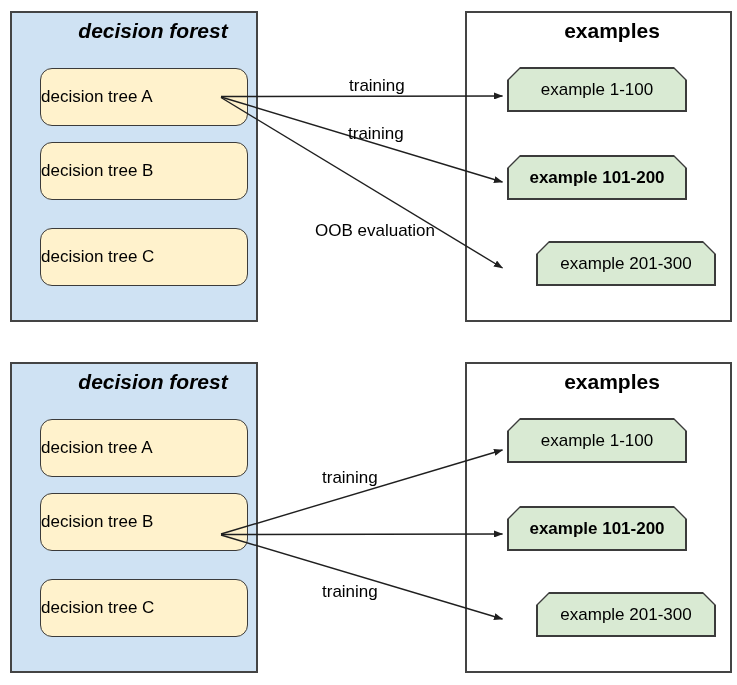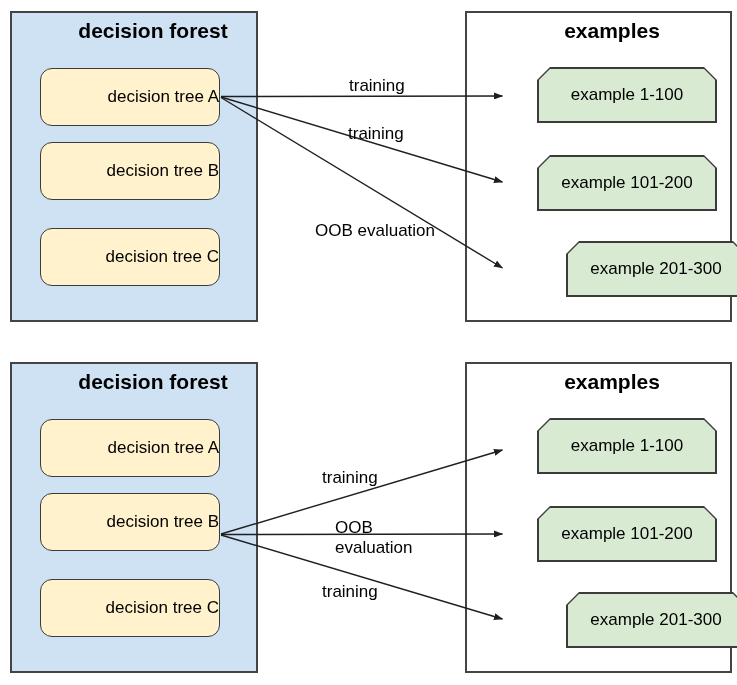--- a/index.html
+++ b/index.html
@@ -22,47 +22,47 @@
   }
   .examples-panel {
     position: absolute; left: 465px; top: 11px; width: 267px; height: 311px;
     background: var(--examples-fill, #ffffff);
     border: 2px solid var(--panel-border, #444444);
   }
   .panel-title {
     position: absolute; top: 19px; height: 24px; line-height: 24px;
     font-size: 21px; font-weight: bold; text-align: center;
   }
-  .forest-title { left: 10px; width: 286px; }
+  .forest-title { left: 10px; width: 286px; font-style: italic; }
   .examples-title { left: 465px; width: 294px; }
 
   .tree-node {
-    position: absolute; left: 40px; width: 180px; height: 58px;
+    position: absolute; left: 40px; width: 208px; height: 58px;
     background: var(--tree-fill, #fff2cc);
     border: 1.8px solid var(--tree-border, #3b3b3b);
     border-radius: 12px;
-    display: flex; align-items: center; justify-content: flex-end;
+    display: flex; align-items: center; justify-content: flex-start;
     font-size: 17px;
   }
   .tree-1 { top: 68px; } .tree-2 { top: 142px; } .tree-3 { top: 228px; }
 
   .example-node {
-    position: absolute; left: 537px; width: 180px; height: 56px;
+    position: absolute; left: 507px; width: 180px; height: 45px;
     background: var(--example-border, #3b3b3b);
     clip-path: polygon(0 13px, 13px 0, calc(100% - 13px) 0, 100% 13px, 100% 100%, 0 100%);
     padding-left: 40px;
   }
   .example-inner {
     position: absolute; inset: 1.7px;
     background: var(--example-fill, #d9ead3);
     clip-path: polygon(0 11.5px, 11.5px 0, calc(100% - 11.5px) 0, 100% 11.5px, 100% 100%, 0 100%);
     display: flex; align-items: center; justify-content: center;
     font-size: 17px;
   }
-  .ex-1 { top: 67px; } .ex-2 { top: 155px; } .ex-3 { top: 241px; margin-left: 29px; }
+  .ex-1 { top: 67px; } .ex-2 { top: 155px; font-weight: bold; } .ex-3 { top: 241px; margin-left: 29px; }
 
   .arrows-layer { position: absolute; left: 0; top: 0; width: 737px; height: 340px; pointer-events: none; }
   .arrows-layer line { stroke: var(--arrow, #1f1f1f); stroke-width: 1.4; }
   .arrowhead { fill: var(--arrow, #1f1f1f); }
 
   .arrow-label {
     position: absolute; font-size: 17px; line-height: 21px;
     white-space: pre-line;
   }
   .lbl-center { text-align: left; }
@@ -169,16 +169,14 @@
       <marker id="ah1" markerWidth="9" markerHeight="7" refX="8.5" refY="3.5" orient="auto" markerUnits="userSpaceOnUse">
         <path class="arrowhead" d="M0,0 L9,3.5 L0,7 Z"></path>
       </marker>
     </defs>
     <line x1="221" y1="183" x2="502.5" y2="99" marker-end="url(#ah1)"></line>
     <line x1="221" y1="183.5" x2="502.5" y2="183" marker-end="url(#ah1)"></line>
     <line x1="221" y1="184" x2="502.5" y2="268" marker-end="url(#ah1)"></line>
   </svg>
 
   <div class="arrow-label lbl-center lbl-1">training</div>
-  <div class="arrow-label lbl-left lbl-2">OOB
-evaluation</div>
   <div class="arrow-label lbl-center lbl-3">training</div>
 </div>
 
 </body></html>

